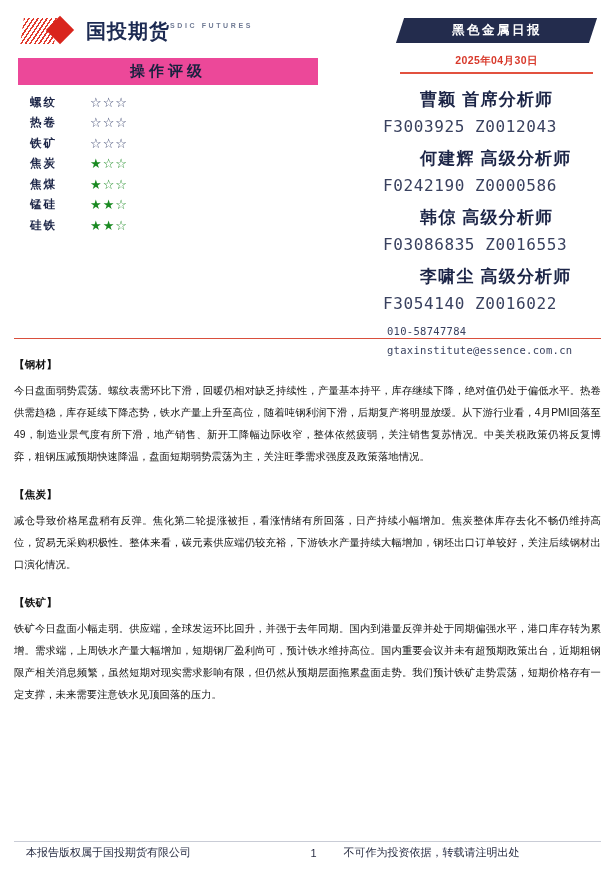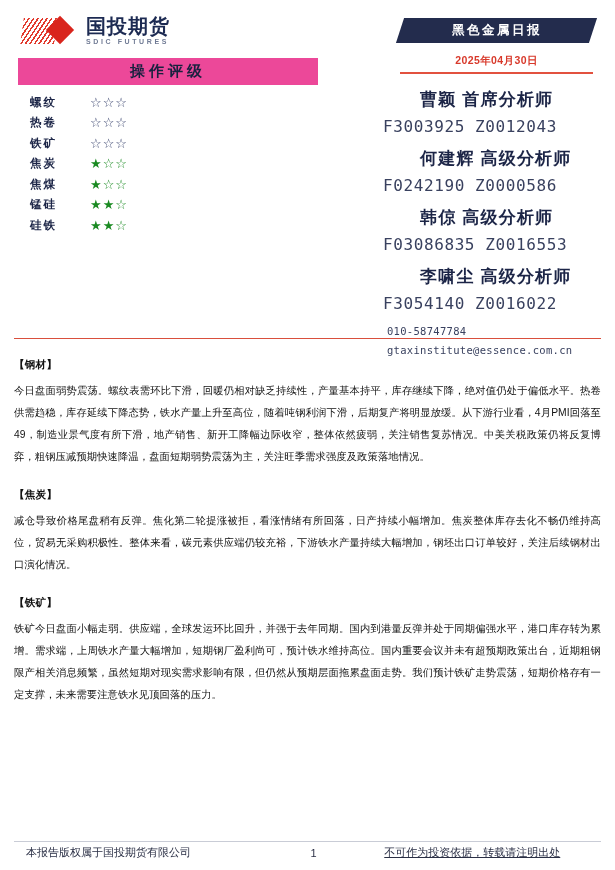--- a/index.html
+++ b/index.html
@@ -47,21 +47,21 @@
     );
     transform: skewX(-8deg);
   }
   .logo-diamond {
     position: absolute;
     left: 28px; top: 4px;
     width: 20px; height: 20px;
     background: #d9251d;
     transform: rotate(45deg);
   }
-  .logo-text { display: flex; flex-direction: column; justify-content: flex-start; }
+  .logo-text { display: flex; flex-direction: row; justify-content: flex-start; }
   .logo-cn {
     font-family: "Liberation Sans", "DejaVu Sans", sans-serif;
     font-size: 20px;
     font-weight: bold;
     color: #1c2a52;
     letter-spacing: 1px;
     line-height: 1.05;
   }
   .logo-en {
     font-family: "Liberation Sans", "DejaVu Sans", sans-serif;
@@ -243,21 +243,21 @@
     right: 14px;
     bottom: 10px;
     display: flex;
     align-items: center;
     font-family: "Liberation Sans", "DejaVu Sans", sans-serif;
     font-size: 11px;
     color: #2a2f45;
   }
   .footer-left { flex: 1; text-align: left; }
   .footer-center { flex: 0 0 60px; text-align: center; }
-  .footer-right { flex: 1; text-align: center; text-decoration: underline; }
+  .footer-right { flex: 1; text-align: left; }
 </style>
 </head>
 <body>
 
 <div class="header">
 
   <div class="logo-block">
     <div class="logo-mark">
       <div class="logo-hatch"></div>
       <div class="logo-diamond"></div>

